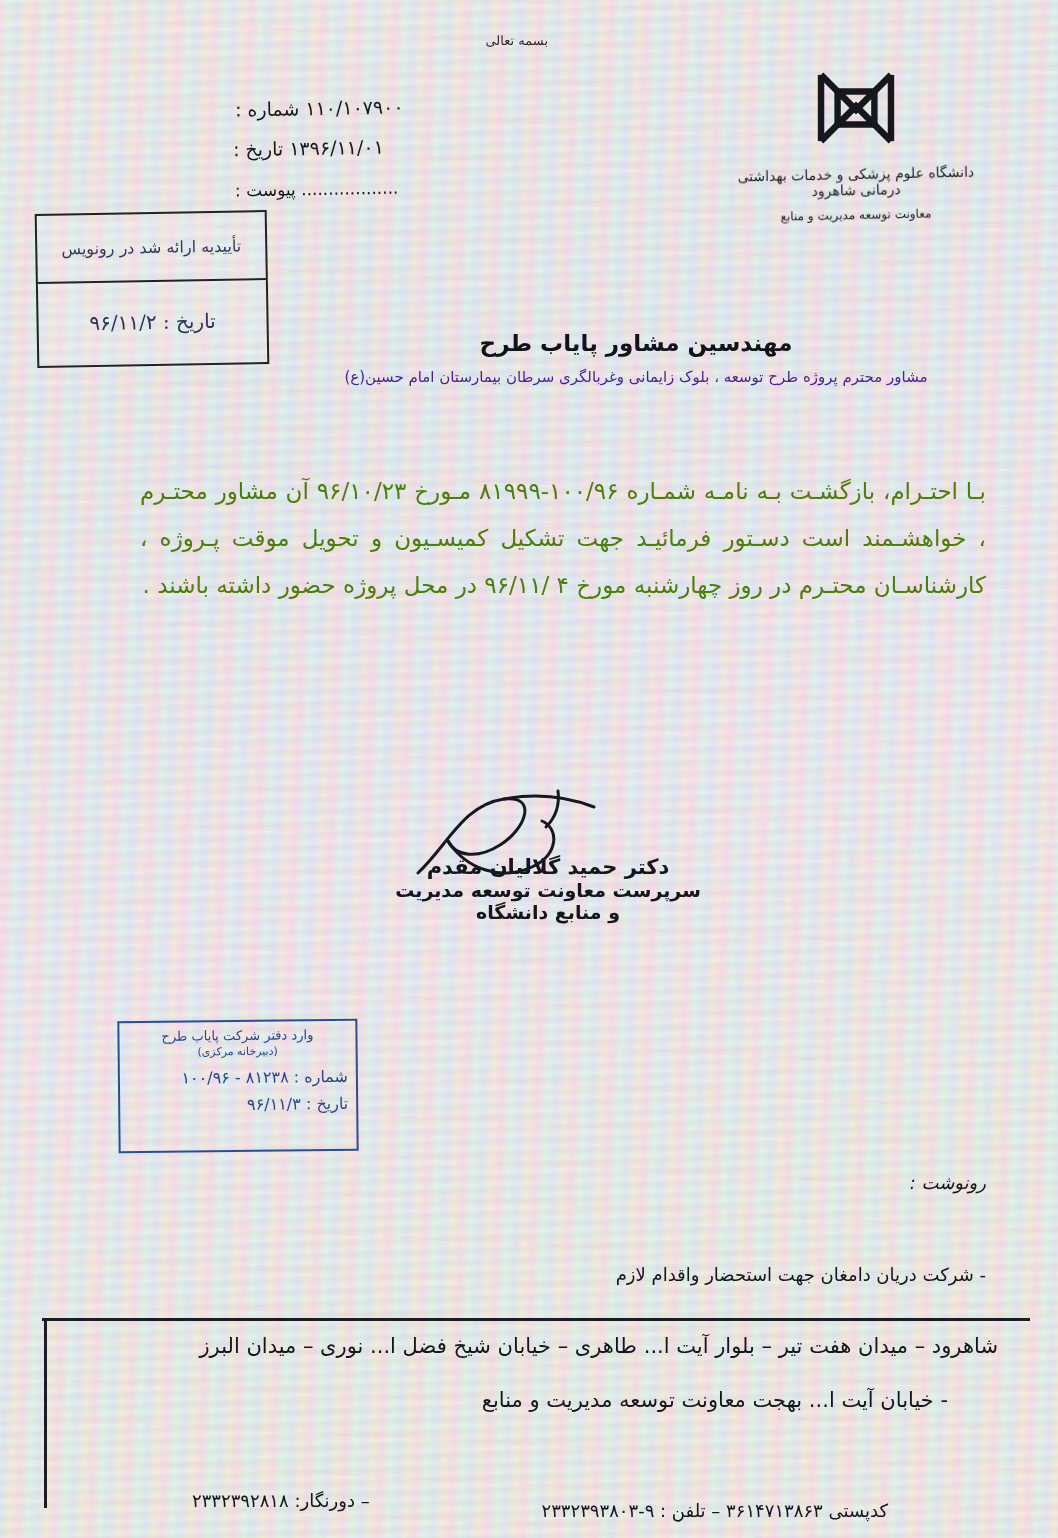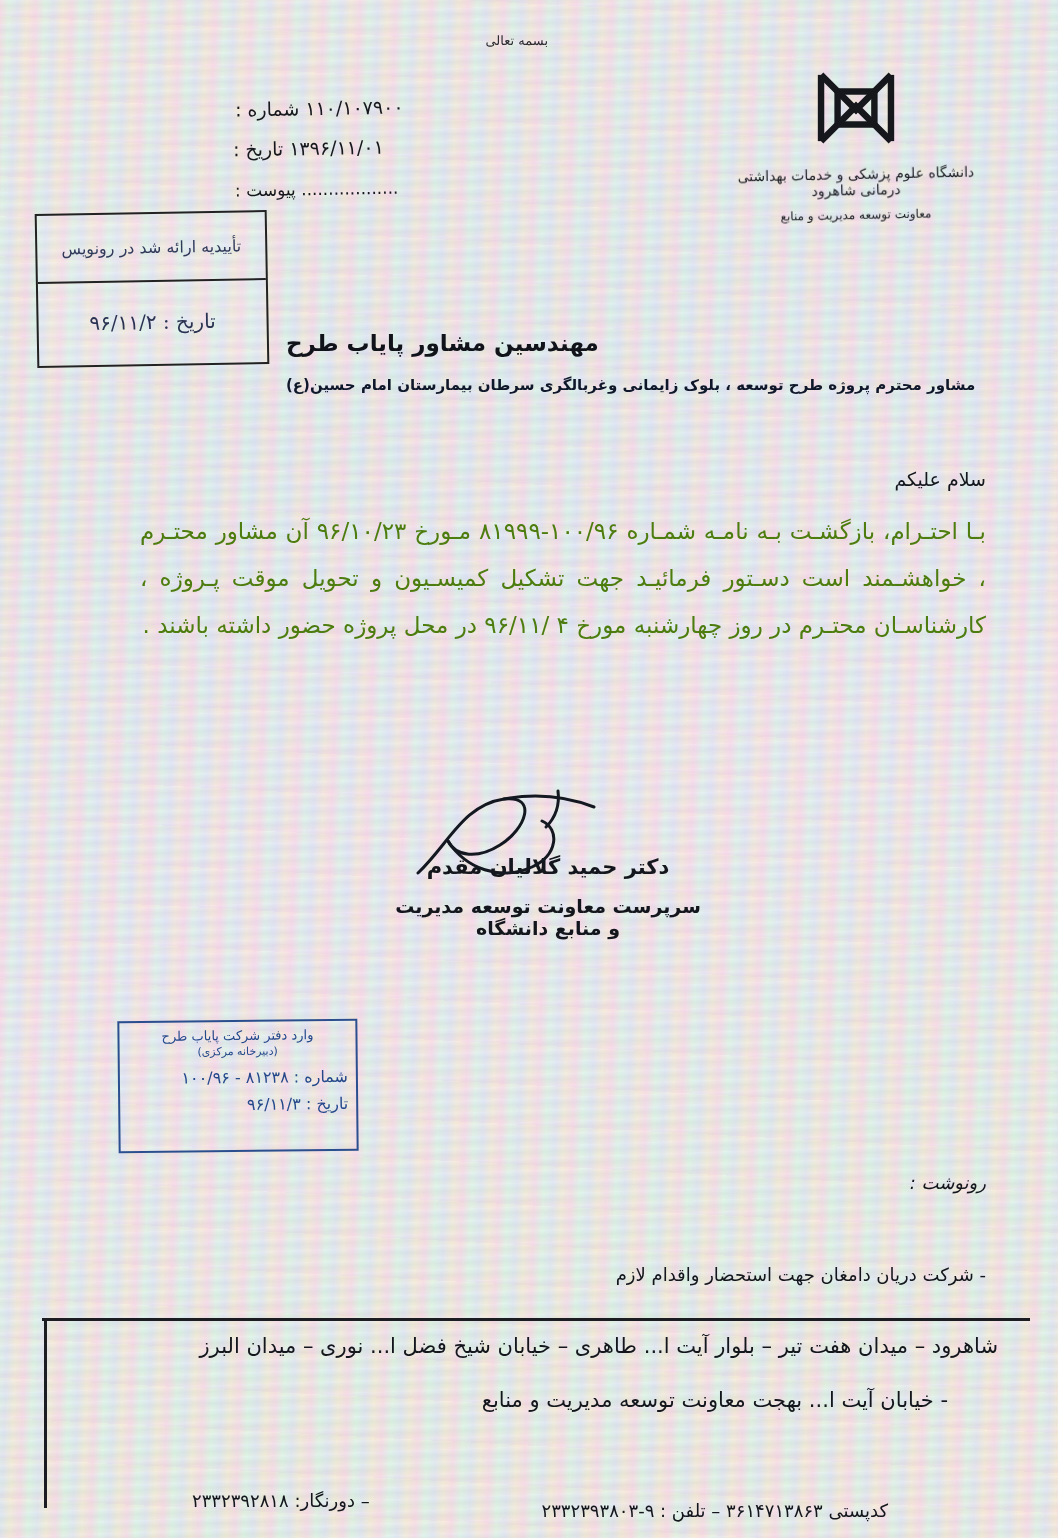--- a/index.html
+++ b/index.html
@@ -101,25 +101,25 @@
     align-items: center;
     justify-content: center;
     font-size: 20px;
     color: #2b3352;
     font-family: "DejaVu Serif", serif;
   }
   .addressee {
     position: absolute;
     right: 72px;
     top: 330px;
-    text-align: left;
+    text-align: center;
     width: 700px;
   }
   .addressee .l1 { font-size: 23px; font-weight: bold; color: #101319; }
-  .addressee .l2 { font-size: 15px; font-weight: bold; margin-top: 20px; color: #0f172a; }
+  .addressee .l2 { font-size: 15px; font-weight: normal; margin-top: 12px; color: #4c1d95; }
 
   .body-block {
     position: absolute;
     right: 72px;
     top: 468px;
     width: 846px;
     text-align: justify;
     direction: rtl;
   }
   .salam { font-size: 19px; margin-bottom: 18px; color: #14171d; }
@@ -132,21 +132,21 @@
   }
   .sign-block {
     position: absolute;
     right: 300px;
     top: 855px;
     text-align: center;
     width: 420px;
   }
   .sig-svg { position: absolute; right: 120px; top: -70px; }
   .sign-name { font-size: 21px; font-weight: bold; }
-  .sign-role1 { font-size: 19px; font-weight: bold; margin-top: 16px; }
+  .sign-role1 { font-size: 19px; font-weight: bold; }
   .sign-role2 { font-size: 19px; font-weight: bold; }
 
   .stamp-blue {
     position: absolute;
     left: 118px;
     top: 1020px;
     width: 240px;
     height: 132px;
     border: 2px solid #2b4f8e;
     color: #24488a;
@@ -230,21 +230,20 @@
       <div class="row1">تأییدیه ارائه شد در رونویس</div>
       <div class="row2">تاریخ : ۹۶/۱۱/۲</div>
     </div>
 
     <div class="addressee">
       <div class="l1">مهندسین مشاور پایاب طرح</div>
       <div class="l2">مشاور محترم پروژه طرح توسعه ، بلوک زایمانی وغربالگری سرطان بیمارستان امام حسین(ع)</div>
     </div>
 
     <div class="body-block">
-      <div class="salam">سلام علیکم</div>
       <div class="para">بـا احتـرام، بازگشـت بـه نامـه شمـاره ۱۰۰/۹۶-۸۱۹۹۹ مـورخ ۹۶/۱۰/۲۳ آن مشاور محتـرم ، خواهشـمند است دسـتور فرمائیـد جهت تشکیل کمیسـیون و تحویل موقت پـروژه ، کارشناسـان محتـرم در روز چهارشنبه مورخ ۴ /۹۶/۱۱ در محل پروژه حضور داشته باشند .</div>
     </div>
 
     <div class="sign-block">
       <svg class="sig-svg" width="230" height="110" viewBox="0 0 230 110">
         <g fill="none" stroke="#141820" stroke-width="3" stroke-linecap="round">
           <path d="M10 88 C40 60, 55 20, 96 14 C130 10, 118 44, 92 60 C70 74, 48 72, 40 56"></path>
           <path d="M40 56 C58 84, 92 96, 124 82 C150 70, 152 44, 134 36"></path>
           <path d="M96 14 C128 8, 160 12, 186 22"></path>
           <path d="M150 6 C152 22, 146 34, 138 42"></path>

